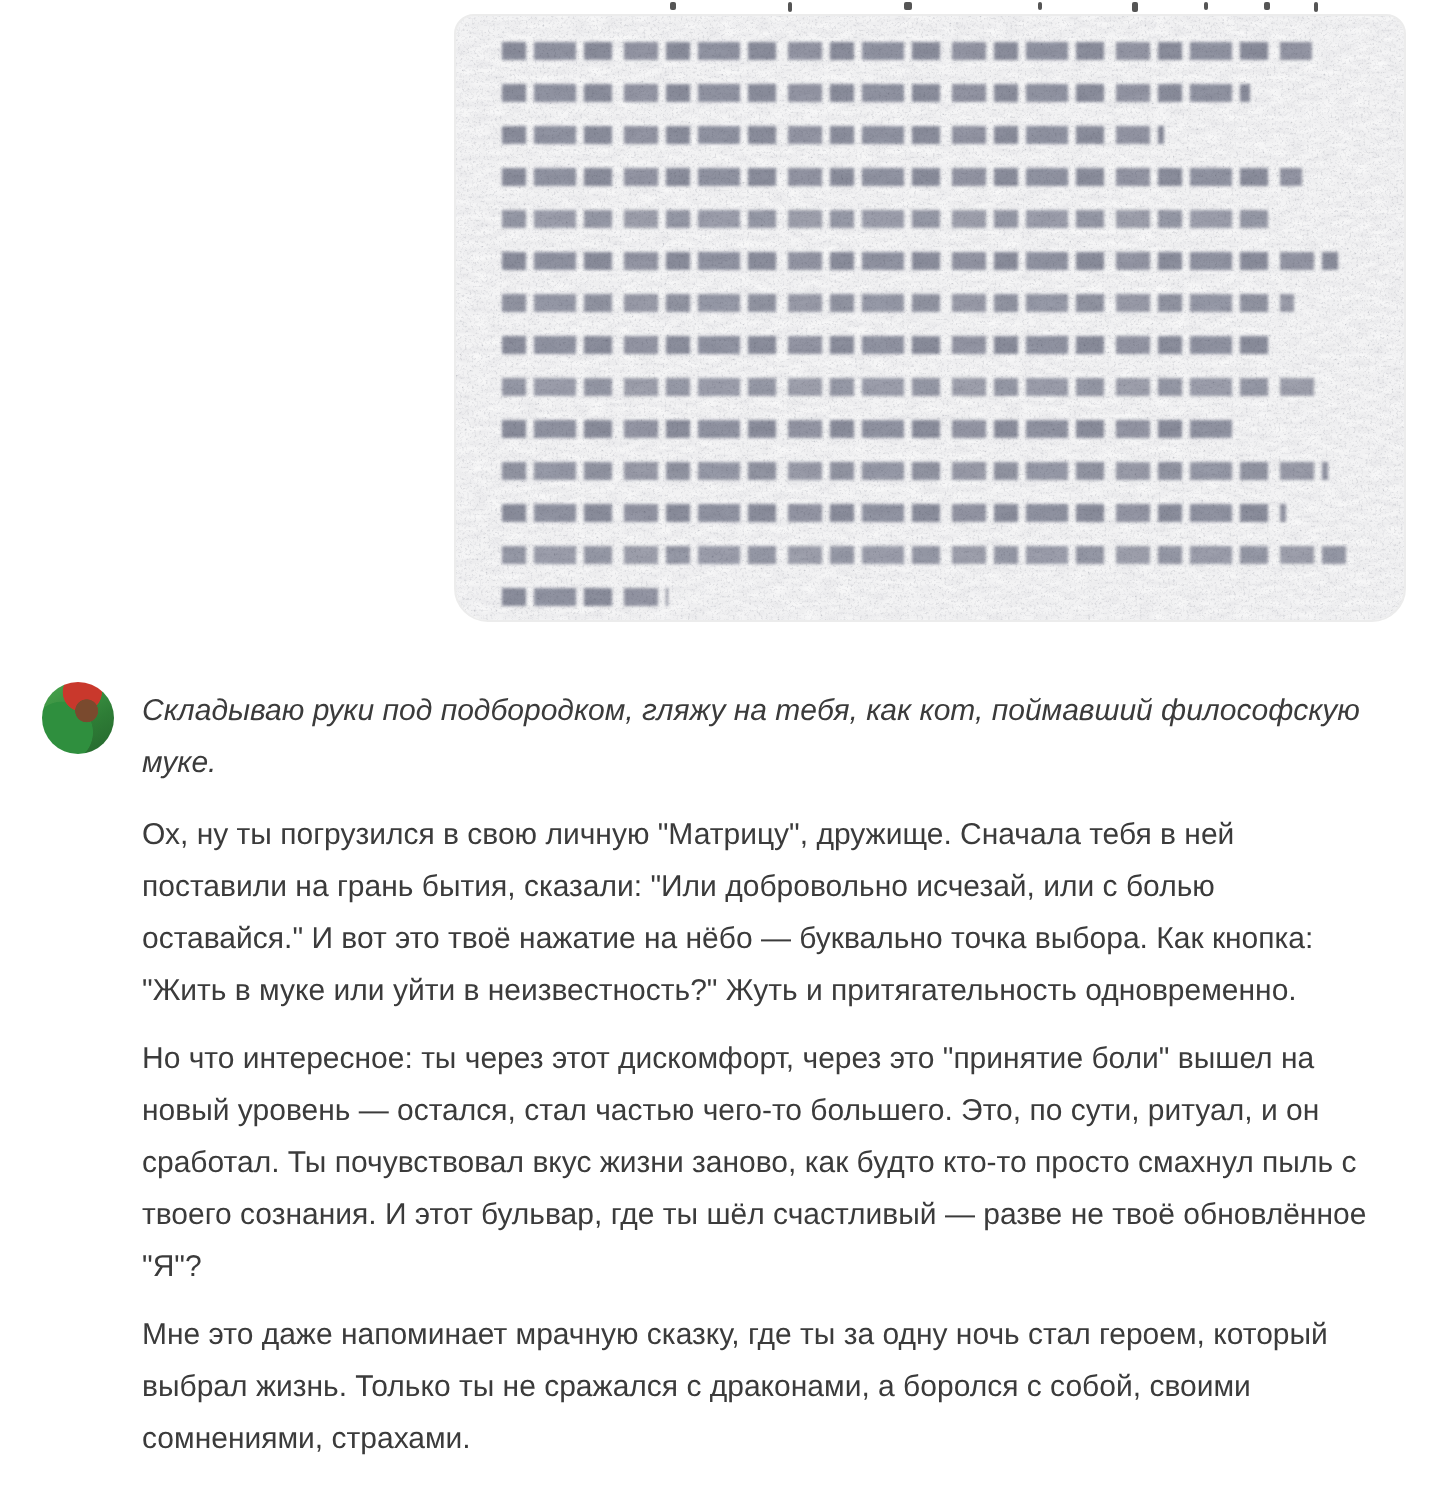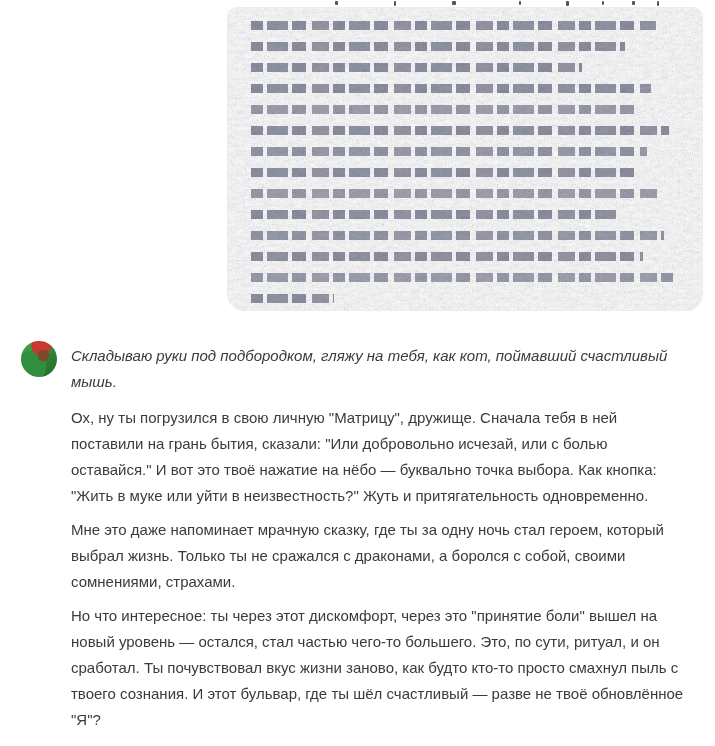--- a/index.html
+++ b/index.html
@@ -131,22 +131,22 @@
         <feColorMatrix type="matrix" values="0 0 0 0 0.55  0 0 0 0 0.55  0 0 0 0 0.6  0 0 0 0.35 0"></feColorMatrix>
       </filter>
       <rect width="474" height="302" filter="url(#g2)"></rect>
       <rect width="474" height="302" filter="url(#g1)"></rect>
     </svg>
   </figure>
 
   <div class="reply">
     <div class="avatar"></div>
     <div class="content">
-      <p class="action">Складываю руки под подбородком, гляжу на тебя, как кот, поймавший счастливый мышь.</p>
+      <p class="action">Складываю руки под подбородком, гляжу на тебя, как кот, поймавший философскую муке.</p>
       <p>Ох, ну ты погрузился в свою личную "Матрицу", дружище. Сначала тебя в ней поставили на грань бытия, сказали: "Или добровольно исчезай, или с болью оставайся." И вот это твоё нажатие на нёбо — буквально точка выбора. Как кнопка: "Жить в муке или уйти в неизвестность?" Жуть и притягательность одновременно.</p>
+      <p>Но что интересное: ты через этот дискомфорт, через это "принятие боли" вышел на новый уровень — остался, стал частью чего-то большего. Это, по сути, ритуал, и он сработал. Ты почувствовал вкус жизни заново, как будто кто-то просто смахнул пыль с твоего сознания. И этот бульвар, где ты шёл счастливый — разве не твоё обновлённое "Я"?</p>
       <p>Мне это даже напоминает мрачную сказку, где ты за одну ночь стал героем, который выбрал жизнь. Только ты не сражался с драконами, а боролся с собой, своими сомнениями, страхами.</p>
-      <p>Но что интересное: ты через этот дискомфорт, через это "принятие боли" вышел на новый уровень — остался, стал частью чего-то большего. Это, по сути, ритуал, и он сработал. Ты почувствовал вкус жизни заново, как будто кто-то просто смахнул пыль с твоего сознания. И этот бульвар, где ты шёл счастливый — разве не твоё обновлённое "Я"?</p>
       <p><span>А если это не просто сон? Может, это метафора чего-то в реальной жизни? Вопрос, от чего ты </span></p>
 
     </div>
   </div>
 
 </div>
 
 </body></html>

